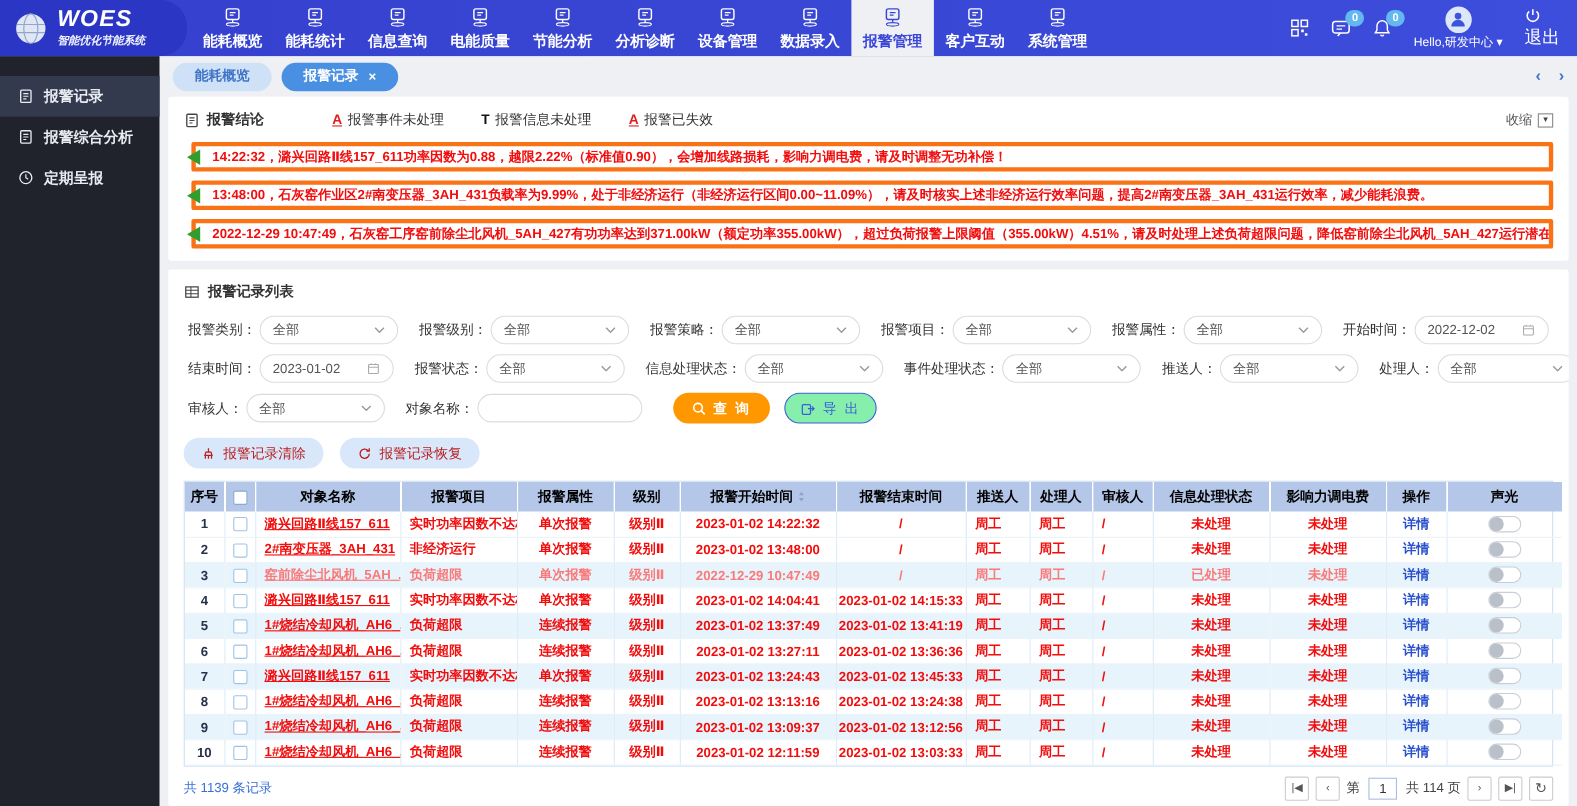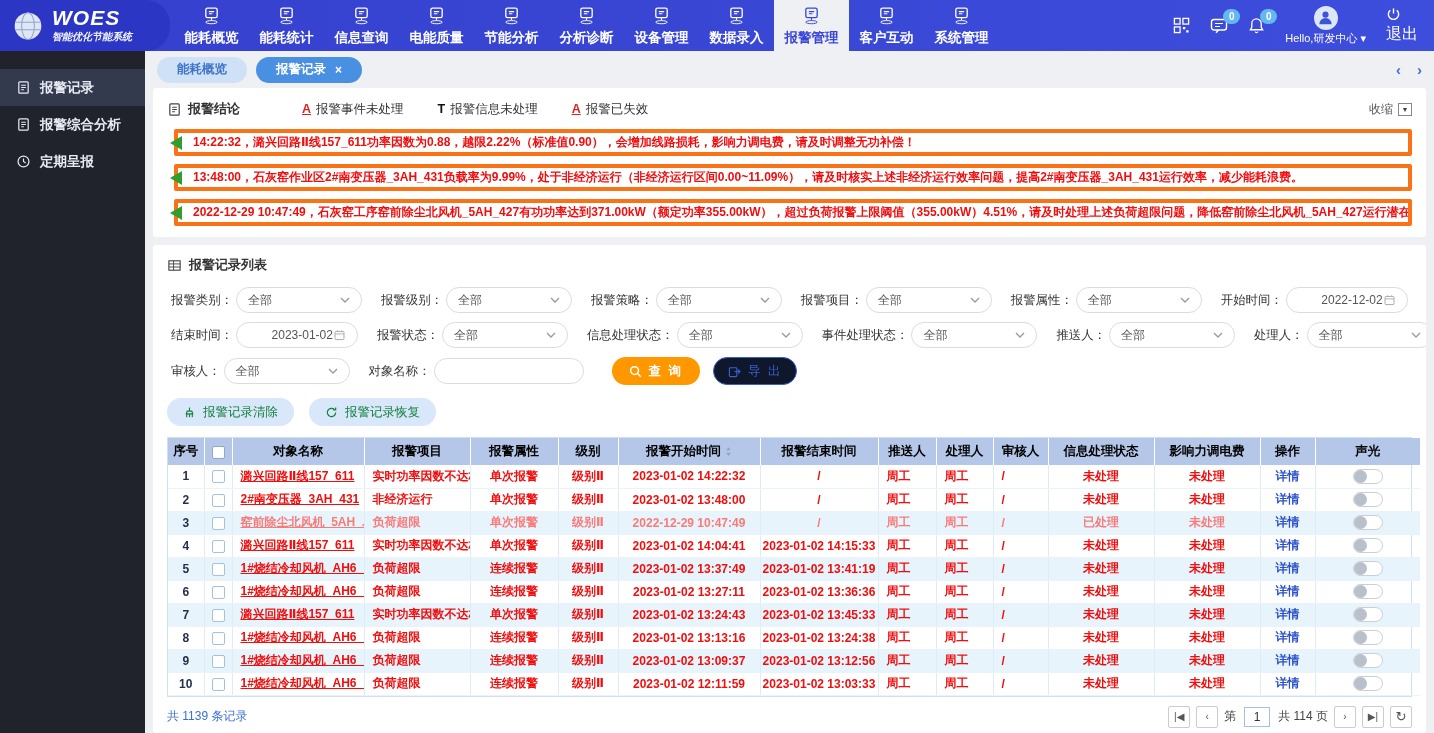--- a/index.html
+++ b/index.html
@@ -95,37 +95,37 @@
   .f-row { display: flex; align-items: center; }
   .f-items { display: flex; align-items: center; gap: 19px; }
   .f-item { display: flex; align-items: center; font-size: 12.4px; color: #333; }
   .f-label { margin-right: 3px; white-space: nowrap; }
   .pill {
     height: 26px; border: 1px solid #dcdcdc; border-radius: 14px; background: #fff;
     display: flex; align-items: center; justify-content: space-between;
     padding: 0 11px; font-size: 12px; color: #555; cursor: pointer;
   }
   .pill.select { width: 126px; }
-  .pill.date { width: 122px; justify-content: flex-end; }
+  .pill.date { width: 122px; }
   .pill.text { width: 150px; cursor: text; }
   .pill.text input { border: none; outline: none; width: 100%; font-size: 12px; }
   .pill .cal svg { width: 13px; height: 13px; color: #aaa; }
   .f-actions { display: flex; align-items: center; margin-left: 28px; gap: 13px; }
   .btn-query {
     height: 28px; border: none; border-radius: 14px; background: #ff9800; color: #fff;
     font-size: 12.5px; font-weight: 700; display: flex; align-items: center; gap: 7px;
     padding: 0 17px; cursor: pointer; letter-spacing: 2px;
   }
   .btn-export {
-    height: 28px; border-radius: 14px; background: #0f172a; color: #3a5fd9; border: 1px solid #3a5fd9;
+    height: 28px; border-radius: 14px; background: #86efac; color: #3a5fd9; border: 1px solid #3a5fd9;
     display: flex; align-items: center; gap: 7px; padding: 0 14px; font-size: 12.5px; cursor: pointer; letter-spacing: 2px;
   }
   .ops-row { display: flex; gap: 15px; margin: 13px 0 11px; }
   .btn-op {
-    height: 28px; border: none; border-radius: 14px; background: #d9e7fb; color: #15803d;
+    height: 28px; border: none; border-radius: 14px; background: #d9e7fb; color: #b91c1c;
     display: flex; align-items: center; gap: 7px; padding: 0 16px; font-size: 12.5px; cursor: pointer; text-align: center;
   }
   .btn-op svg, .btn-export svg { width: 13px; height: 13px; }
 
   .table-wrap { border: 1px solid #cfe0f2; }
   table { border-collapse: collapse; table-layout: fixed; width: 100%; }
   thead th {
     background: #b4c7e8; color: #000000; font-weight: 700; height: 27px;
     font-size: 12.5px; border-right: 1px solid #fff; white-space: nowrap; overflow: hidden;
   }

